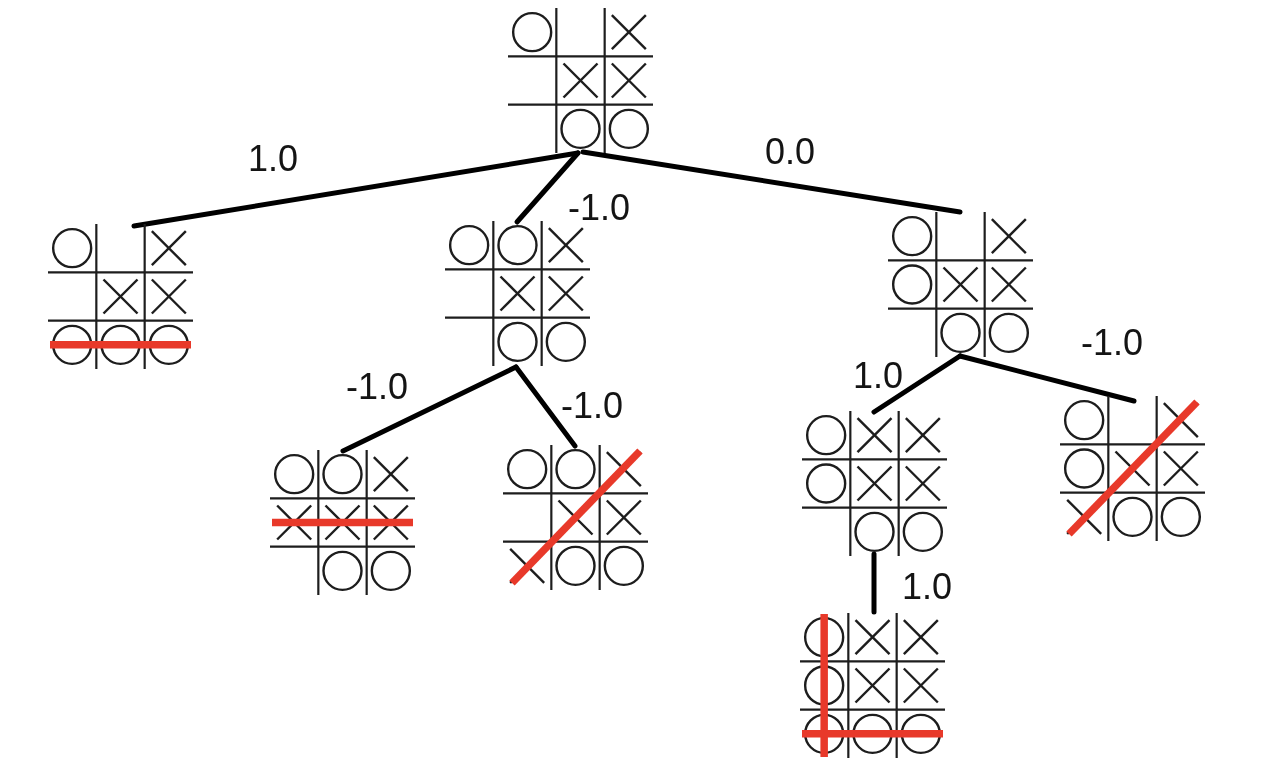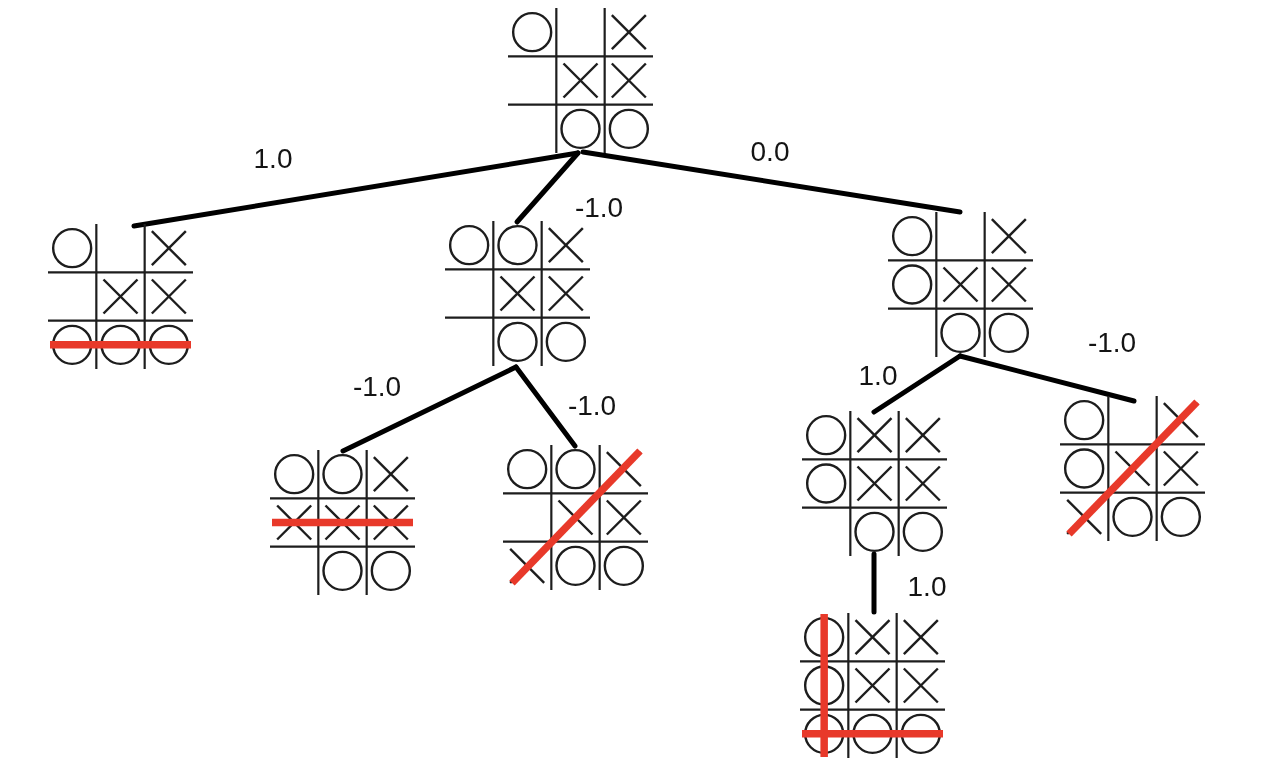--- a/index.html
+++ b/index.html
@@ -19,21 +19,21 @@
     position: absolute;
     left: 0;
     top: 0;
   }
   .board {
     position: absolute;
   }
   .edge-label {
     position: absolute;
     transform: translate(-50%, -50%);
-    font-size: 28px;
+    font-size: 36px;
     line-height: 1;
     color: #141414;
     white-space: nowrap;
   }
 </style>
 </head>
 <body>
 
 <div id="stage">
   <svg id="edges" width="1268" height="782">
@@ -42,21 +42,21 @@
       <line x1="583" y1="152" x2="960" y2="212" stroke="#000000" stroke-width="5" stroke-linecap="round"></line>
       <line x1="516" y1="367" x2="343" y2="451" stroke="#000000" stroke-width="5" stroke-linecap="round"></line>
       <line x1="516" y1="367" x2="575" y2="446" stroke="#000000" stroke-width="5" stroke-linecap="round"></line>
       <line x1="960" y1="356" x2="874" y2="412" stroke="#000000" stroke-width="5" stroke-linecap="round"></line>
       <line x1="960" y1="356" x2="1134" y2="401" stroke="#000000" stroke-width="5" stroke-linecap="round"></line>
       <line x1="874" y1="554" x2="874" y2="612" stroke="#000000" stroke-width="5" stroke-linecap="round"></line>
     </svg>
 
 <div class="edge-label" style="left: 273px; top: 159px;">1.0</div>
     <div class="edge-label" style="left: 599px; top: 208px;">-1.0</div>
-    <div class="edge-label" style="left: 770px; top: 152px;">0.0</div>
+    <div class="edge-label" style="left: 790px; top: 152px;">0.0</div>
     <div class="edge-label" style="left: 377px; top: 387px;">-1.0</div>
     <div class="edge-label" style="left: 592px; top: 406px;">-1.0</div>
     <div class="edge-label" style="left: 878px; top: 376px;">1.0</div>
     <div class="edge-label" style="left: 1112px; top: 343px;">-1.0</div>
     <div class="edge-label" style="left: 927px; top: 587px;">1.0</div>
     <svg viewBox="0 0 145 145" width="145" height="145" class="board" style="left: 508px; top: 8px;">
       <line x1="48.333333333333336" y1="0" x2="48.333333333333336" y2="145" stroke="#1d1d1d" stroke-width="2.2"></line>
       <line x1="0" y1="48.333333333333336" x2="145" y2="48.333333333333336" stroke="#1d1d1d" stroke-width="2.2"></line>
       <line x1="96.66666666666667" y1="0" x2="96.66666666666667" y2="145" stroke="#1d1d1d" stroke-width="2.2"></line>
       <line x1="0" y1="96.66666666666667" x2="145" y2="96.66666666666667" stroke="#1d1d1d" stroke-width="2.2"></line>

